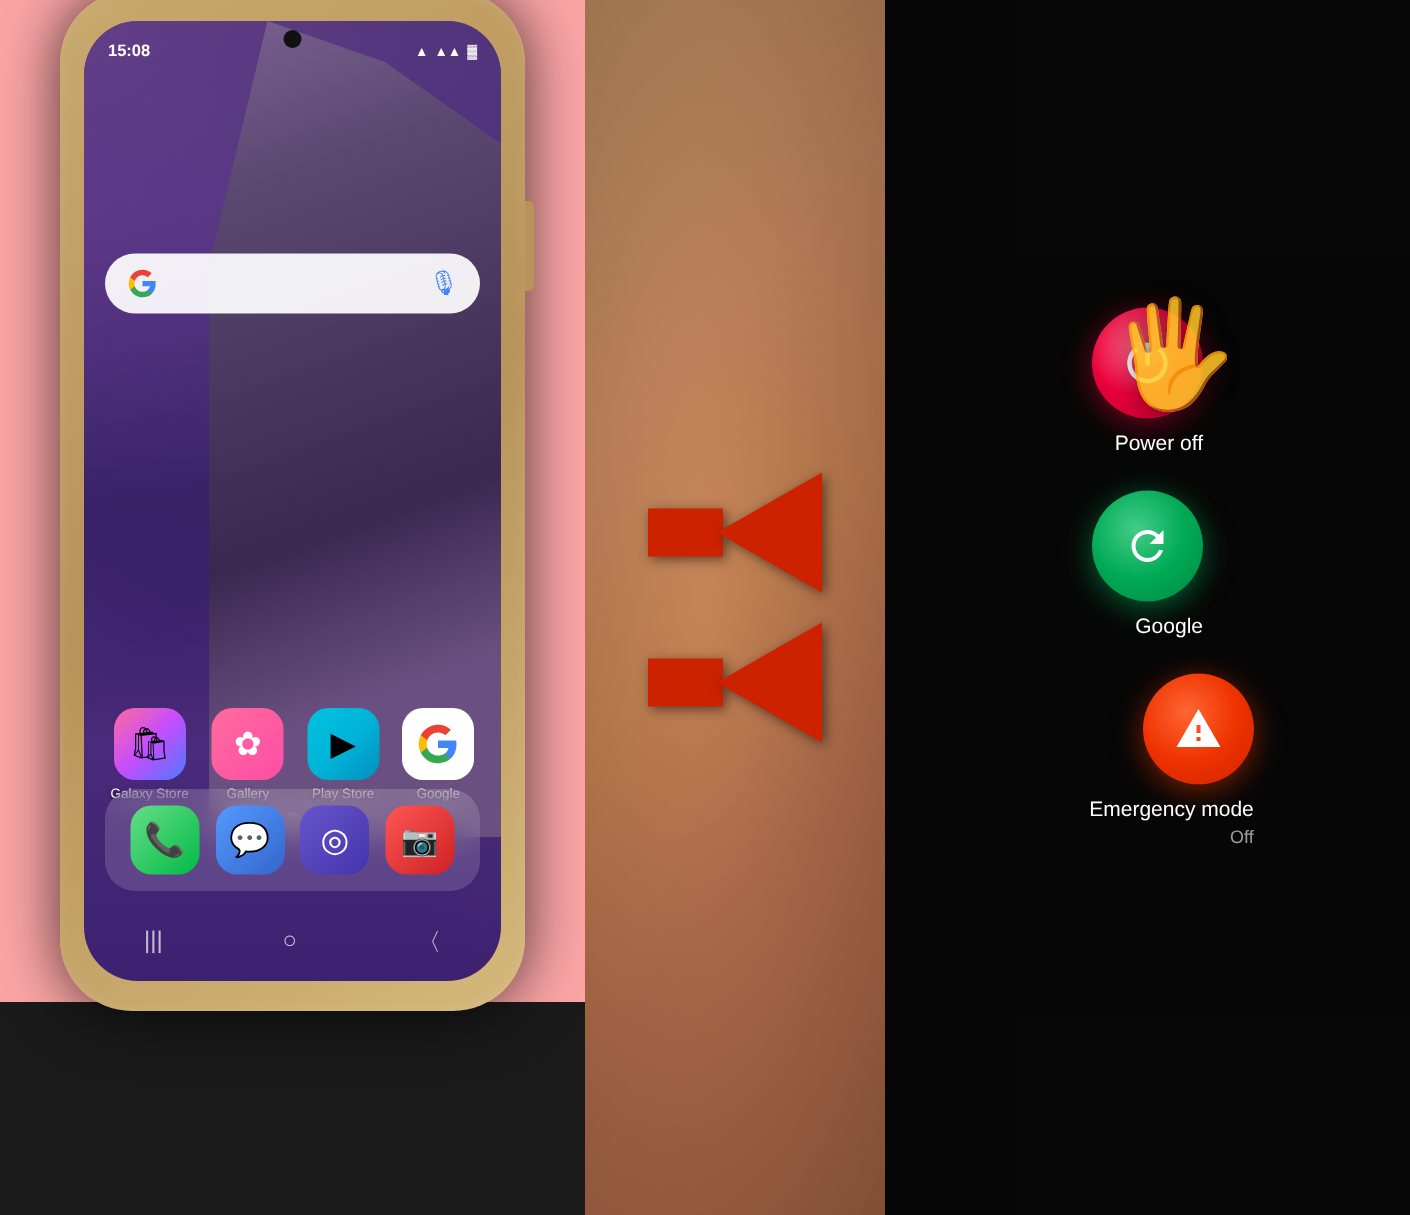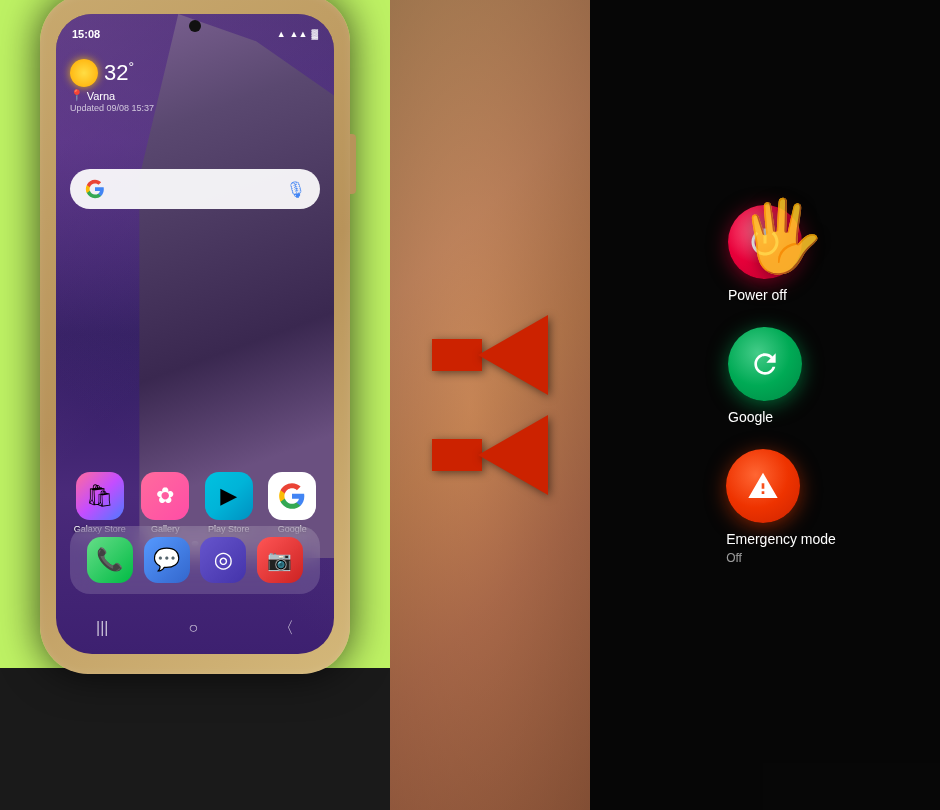--- a/index.html
+++ b/index.html
@@ -10,21 +10,21 @@
       display: flex;
       font-family: 'Arial', sans-serif;
       background: #1a1a1a;
     }
 
     
     .phone-section {
       width: 390px;
       height: 668px;
       position: relative;
-      background: #bef264;
+      background: #fca5a5;
       display: flex;
       align-items: center;
       justify-content: center;
     }
 
     .phone-outer {
       width: 310px;
       height: 680px;
       background: linear-gradient(145deg, #c8a96e, #b8935a, #d4b87a);
       border-radius: 48px;
@@ -369,21 +369,21 @@
       display: flex;
       flex-direction: column;
       align-items: center;
       gap: 16px;
       margin-top: -40px;
     }
 
     .power-menu-btn {
       display: flex;
       flex-direction: column;
-      align-items: flex-start;
+      align-items: flex-end;
       gap: 8px;
     }
 
     .circle-btn {
       width: 74px;
       height: 74px;
       border-radius: 50%;
       display: flex;
       align-items: center;
       justify-content: center;
@@ -508,33 +508,20 @@
 
       <div class="status-bar">
         <span class="status-time">15:08</span>
         <div class="status-icons">
           <span class="status-icon-item">▲</span>
           <span class="status-icon-item">▲▲</span>
           <span class="status-icon-item">▓</span>
         </div>
       </div>
 
-      <div class="weather-widget">
-        <div class="weather-row">
-          <div class="weather-sun"></div>
-          <div class="weather-temp">
-            <span>32</span><span class="weather-degree">°</span>
-          </div>
-        </div>
-        <div class="weather-location">
-          <span>📍</span>
-          <span>Varna</span>
-        </div>
-        <div class="weather-updated">Updated 09/08 15:37</div>
-      </div>
 
       <div class="search-bar">
         <div class="google-g">
           <svg viewBox="0 0 24 24" xmlns="http://www.w3.org/2000/svg">
             <path d="M22.56 12.25c0-.78-.07-1.53-.2-2.25H12v4.26h5.92c-.26 1.37-1.04 2.53-2.21 3.31v2.77h3.57c2.08-1.92 3.28-4.74 3.28-8.09z" fill="#4285F4"></path>
             <path d="M12 23c2.97 0 5.46-.98 7.28-2.66l-3.57-2.77c-.98.66-2.23 1.06-3.71 1.06-2.86 0-5.29-1.93-6.16-4.53H2.18v2.84C3.99 20.53 7.7 23 12 23z" fill="#34A853"></path>
             <path d="M5.84 14.09c-.22-.66-.35-1.36-.35-2.09s.13-1.43.35-2.09V7.07H2.18C1.43 8.55 1 10.22 1 12s.43 3.45 1.18 4.93l2.85-2.22.81-.62z" fill="#FBBC05"></path>
             <path d="M12 5.38c1.62 0 3.06.56 4.21 1.64l3.15-3.15C17.45 2.09 14.97 1 12 1 7.7 1 3.99 3.47 2.18 7.07l3.66 2.84c.87-2.6 3.3-4.53 6.16-4.53z" fill="#EA4335"></path>
           </svg>
         </div>

